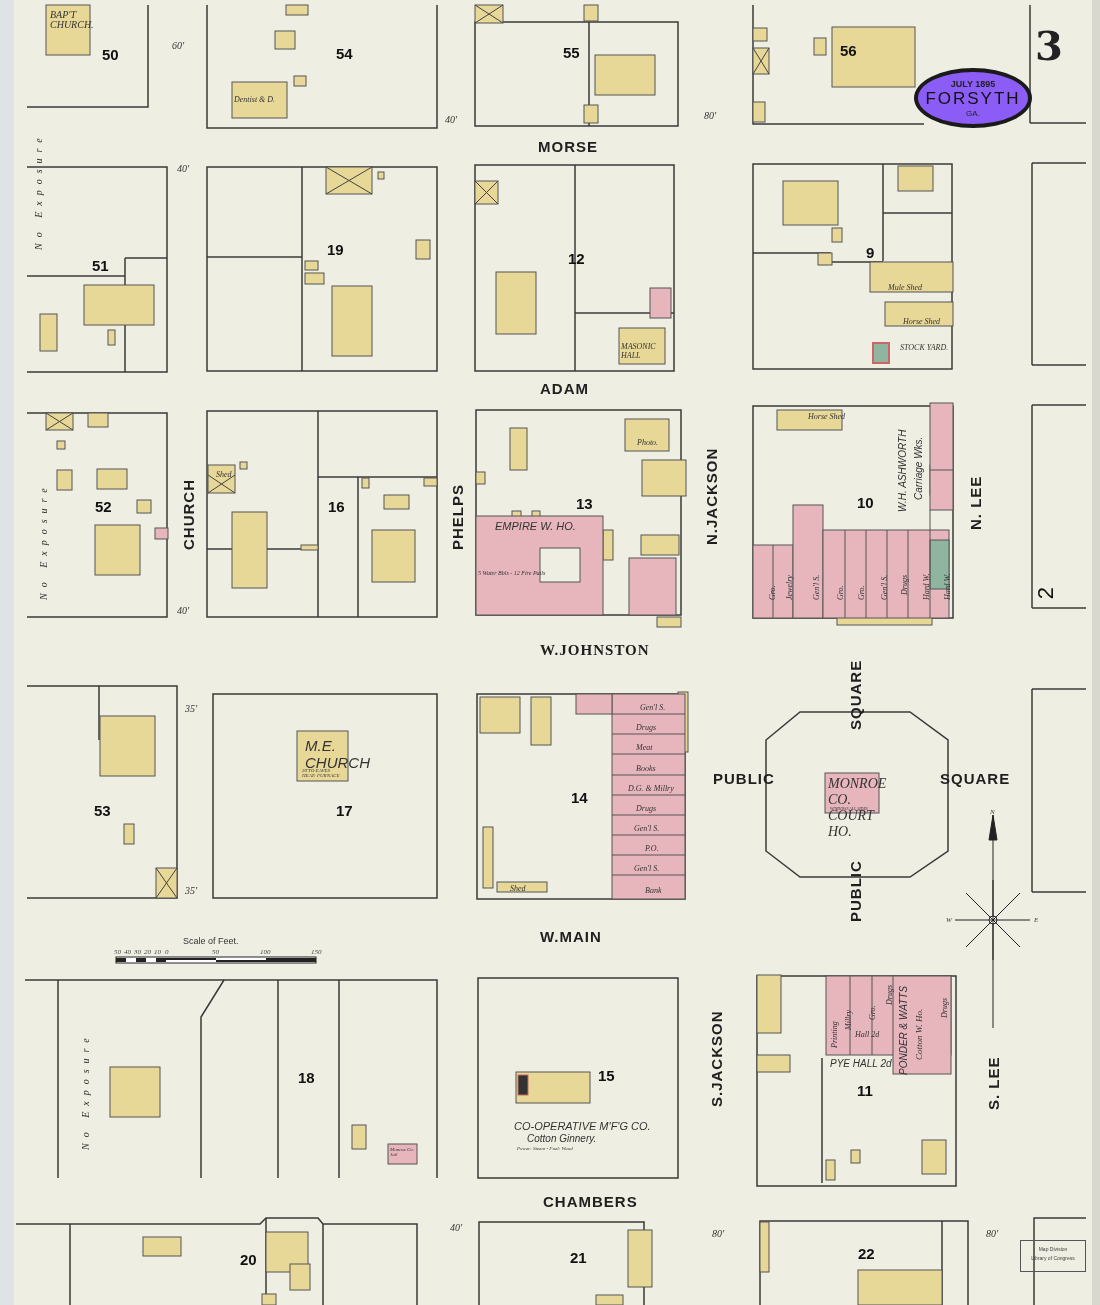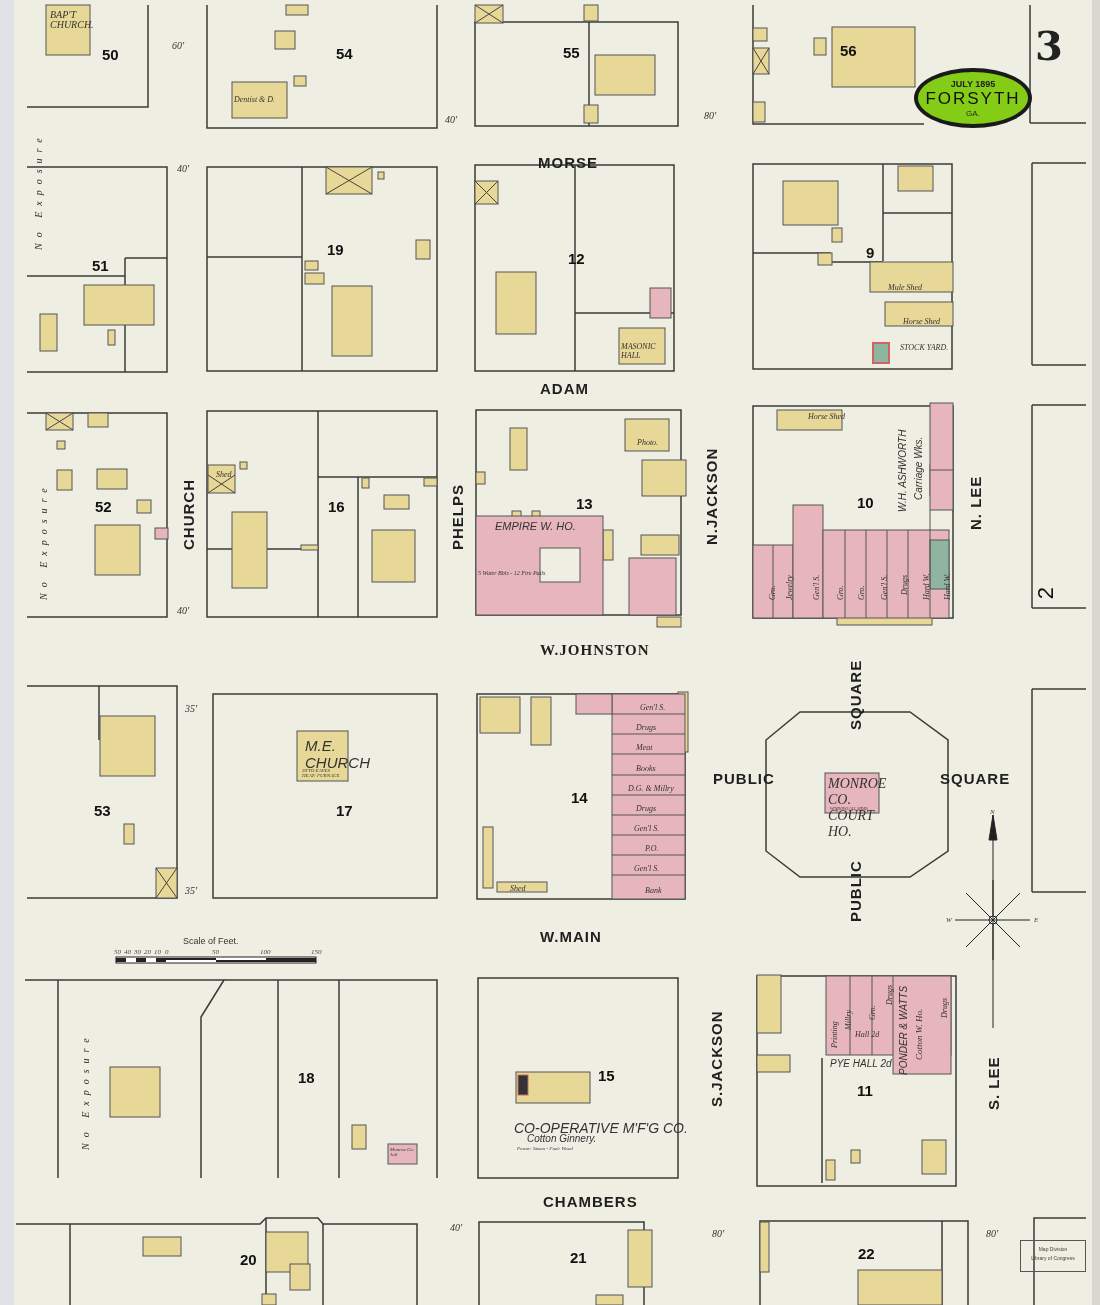--- a/index.html
+++ b/index.html
@@ -8,21 +8,21 @@
   .sheet-edge{position:absolute;right:0;top:0;width:8px;height:1305px;background:#d8d8d0;}
   svg{position:absolute;left:0;top:0;}
   .street{position:absolute;font-weight:bold;font-size:15px;letter-spacing:1px;color:#1f1f1f;white-space:nowrap;}
   .street.v{transform-origin:left top;transform:rotate(-90deg);}
   .block{position:absolute;font-weight:bold;font-size:15px;color:#111;}
   .lbl{position:absolute;font-family:"Liberation Serif",serif;font-style:italic;font-size:8px;color:#333;white-space:nowrap;}
   .lbl.big{font-size:10px;}
   .lbl.cap{font-style:italic;font-size:11px;font-family:"Liberation Sans",sans-serif;}
   .lot{position:absolute;font-family:"Liberation Serif",serif;font-style:italic;font-size:7px;color:#444;}
   .sheetno{position:absolute;left:1035px;top:22px;font-family:"DejaVu Serif",serif;font-weight:bold;font-size:40px;color:#222;}
-  .cartouche{position:absolute;left:914px;top:68px;width:110px;height:52px;border:4px solid #1a1a1a;border-radius:50%;background:#84cc16;}
+  .cartouche{position:absolute;left:914px;top:68px;width:110px;height:52px;border:4px solid #1a1a1a;border-radius:50%;background:#8b5cf6;}
   .cartouche .date{position:absolute;left:0;right:0;top:7px;text-align:center;font-size:9px;font-weight:bold;color:#222;}
   .cartouche .town{position:absolute;left:0;right:0;top:17px;text-align:center;font-size:17px;letter-spacing:2px;color:#111;}
   .cartouche .state{position:absolute;left:0;right:0;top:37px;text-align:center;font-size:8px;color:#222;}
   .scale-title{position:absolute;left:183px;top:936px;font-size:9px;color:#333;}
   .stamp{position:absolute;left:1020px;top:1240px;width:66px;height:32px;border:1px solid #555;font-size:5px;color:#444;text-align:center;padding-top:4px;box-sizing:border-box;line-height:9px;}
 </style>
 </head>
 <body>
 
 <div class="sheet"></div>
@@ -276,21 +276,21 @@
 
 <div class="sheet-edge"></div>
 
 <div class="sheetno">3</div>
 <div class="cartouche">
   <div class="date">JULY 1895</div>
   <div class="town">FORSYTH</div>
   <div class="state">GA.</div>
 </div>
 
-<div class="street" style="left:538px;top:138px;margin-top:16px;">MORSE</div>
+<div class="street" style="left:538px;top:138px;">MORSE</div>
 <div class="street" style="left:540px;top:380px;">ADAM</div>
 <div class="street" style="left:540px;top:642px;font-family:Liberation Serif, serif;">W.JOHNSTON</div>
 <div class="street" style="left:540px;top:928px;">W.MAIN</div>
 <div class="street" style="left:543px;top:1193px;">CHAMBERS</div>
 <div class="street" style="left:713px;top:770px;">PUBLIC</div>
 <div class="street" style="left:940px;top:770px;">SQUARE</div>
 
 <div class="street v" style="left:180px;top:550px;">CHURCH</div>
 <div class="street v" style="left:449px;top:550px;">PHELPS</div>
 <div class="street v" style="left:703px;top:545px;">N.JACKSON</div>
@@ -332,21 +332,21 @@
 <div class="lbl" style="left:808px;top:412px;">Horse Shed</div>
 <div class="lbl cap" style="left:495px;top:520px;">EMPIRE W. HO.</div>
 <div class="lbl" style="left:478px;top:570px;font-size:6px;">5 Water Bbls - 12 Fire Pails</div>
 <div class="lbl" style="left:637px;top:438px;">Photo.</div>
 <div class="lbl cap" style="left:897px;top:428px;transform:rotate(-90deg);transform-origin:left top;font-size:10px;top:512px;">W.H. ASHWORTH</div>
 <div class="lbl cap" style="left:913px;top:500px;transform:rotate(-90deg);transform-origin:left top;font-size:10px;">Carriage Wks.</div>
 <div class="lbl cap" style="left:305px;top:737px;font-size:15px;width:40px;white-space:normal;">M.E. CHURCH</div>
 <div class="lbl" style="left:302px;top:768px;font-size:5px;width:40px;white-space:normal;">30'TO EAVES HEAT: FURNACE</div>
 <div class="lbl" style="left:828px;top:776px;font-size:14px;width:48px;white-space:normal;">MONROE CO. COURT HO.</div>
 <div class="lbl" style="left:830px;top:806px;font-size:4px;">WINDOWS ALL SIDES</div>
-<div class="lbl cap" style="left:514px;top:1120px;font-size:14px;">CO-OPERATIVE M'F'G CO.</div>
+<div class="lbl cap" style="left:514px;top:1120px;font-size:11px;">CO-OPERATIVE M'F'G CO.</div>
 <div class="lbl cap" style="left:527px;top:1133px;font-size:10px;">Cotton Ginnery.</div>
 <div class="lbl" style="left:517px;top:1146px;font-size:5px;">Power: Steam - Fuel: Wood</div>
 <div class="lbl cap" style="left:830px;top:1058px;font-size:10px;">PYE HALL 2d</div>
 <div class="lbl cap" style="left:898px;top:1075px;transform:rotate(-90deg);transform-origin:left top;font-size:10px;">PONDER &amp; WATTS</div>
 <div class="lbl" style="left:914px;top:1060px;transform:rotate(-90deg);transform-origin:left top;font-size:9px;">Cotton W. Ho.</div>
 <div class="lbl" style="left:390px;top:1147px;font-size:5px;width:26px;white-space:normal;">Monroe Co. Jail</div>
 
 <div class="lbl big" style="left:33px;top:250px;transform:rotate(-90deg);transform-origin:left top;letter-spacing:6px;">No Exposure</div>
 <div class="lbl big" style="left:38px;top:600px;transform:rotate(-90deg);transform-origin:left top;letter-spacing:6px;">No Exposure</div>
 <div class="lbl big" style="left:80px;top:1150px;transform:rotate(-90deg);transform-origin:left top;letter-spacing:6px;">No Exposure</div>

